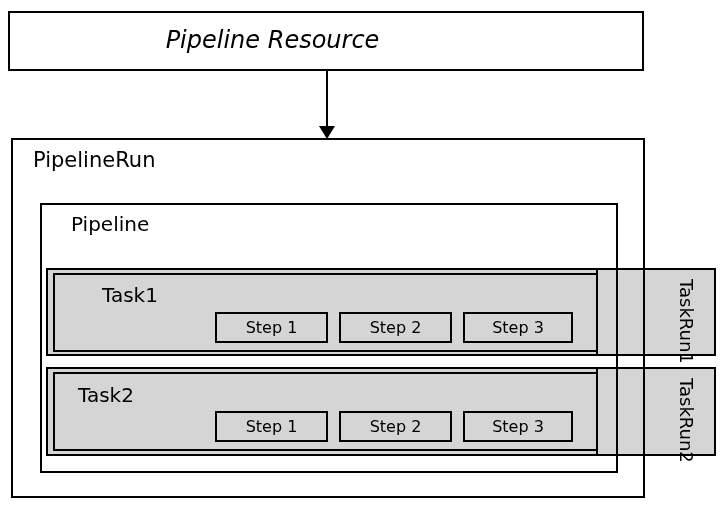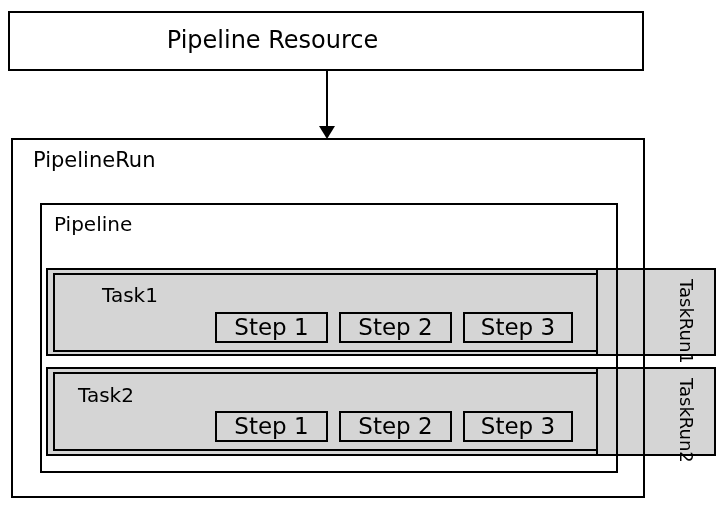--- a/index.html
+++ b/index.html
@@ -49,41 +49,41 @@
   }
 
   #pipelinerun-label {
     left: 26px;
     top: 150px;
     font-size: 21px;
     margin-left: 7px;
   }
 
   #pipeline-label {
-    left: 54px;
+    left: 71px;
     top: 214px;
     font-size: 20px;
   }
 
   .task-label {
     font-size: 20px;
   }
   #task1-label { left: 78px; top: 285px; margin-left: 24px; }
   #task2-label { left: 78px; top: 385px; }
 
   
   .step-chip {
     position: absolute;
     box-sizing: border-box;
     border: 2px solid #000000;
     background: #d5d5d5;
     height: 31px;
     line-height: 27px;
     text-align: center;
-    font-size: 23px;
+    font-size: 16px;
     color: #000000;
     white-space: nowrap;
   }
 
   
   .taskrun-band {
     position: absolute;
     box-sizing: border-box;
     border: 2px solid #000000;
     background: #d5d5d5;
@@ -124,21 +124,21 @@
     width: 2px;
     background: #000000;
   }
 </style>
 </head>
 <body>
 
 <div id="canvas">
 
   <div class="box" id="pipeline-resource-box" style="left:8px; top:11px; width:636px; height:60px;"></div>
-  <div class="label" id="pipeline-resource-label" style="left:8px; right:84px; width:529px;">Pipeline Resource</div>
+  <div class="label" id="pipeline-resource-label" style="left:8px; right:84px; width:529px;font-style:italic;">Pipeline Resource</div>
 
   <div id="arrow-shaft"></div>
   <div id="arrow-head"></div>
 
   <div class="box" id="pipelinerun-box" style="left:11px; top:138px; width:634px; height:360px;"></div>
   <div class="label" id="pipelinerun-label">PipelineRun</div>
 
   <div class="box" id="pipeline-box" style="left:40px; top:203px; width:578px; height:270px;"></div>
   <div class="label" id="pipeline-label">Pipeline</div>
 

